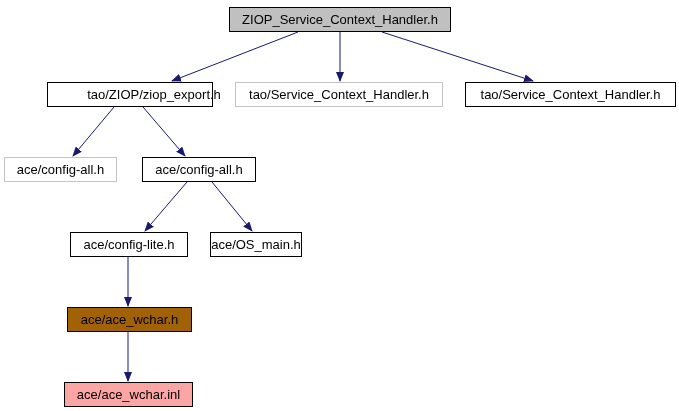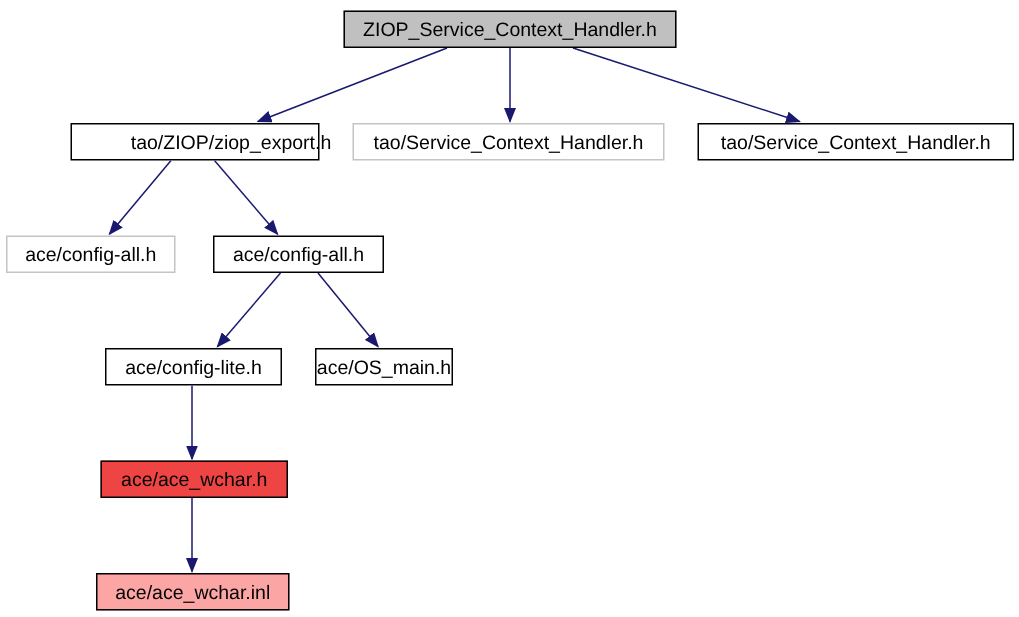--- a/index.html
+++ b/index.html
@@ -79,20 +79,20 @@
       </div>
       <div class="node" style="left: 142px; top: 157px; width: 114px; height: 25px; background: rgb(255, 255, 255); border-color: rgb(0, 0, 0);">
         <span>ace/config-all.h</span>
       </div>
       <div class="node" style="left: 70px; top: 220px; width: 118px; height: 25px; background: rgb(255, 255, 255); border-color: rgb(0, 0, 0); margin-top: 12px;">
         <span>ace/config-lite.h</span>
       </div>
       <div class="node" style="left: 210px; top: 232px; width: 92px; height: 25px; background: rgb(255, 255, 255); border-color: rgb(0, 0, 0);">
         <span>ace/OS_main.h</span>
       </div>
-      <div class="node" style="left: 67px; top: 307px; width: 125px; height: 25px; background: #ef4444; border-color: rgb(0, 0, 0);">
+      <div class="node" style="left: 67px; top: 307px; width: 125px; height: 25px; background: #a16207; border-color: rgb(0, 0, 0);">
         <span>ace/ace_wchar.h</span>
       </div>
       <div class="node" style="left: 64px; top: 382px; width: 129px; height: 25px; background: #fca5a5; border-color: rgb(0, 0, 0);">
         <span>ace/ace_wchar.inl</span>
       </div>
     </div>
 </div>
 
 </body></html>

